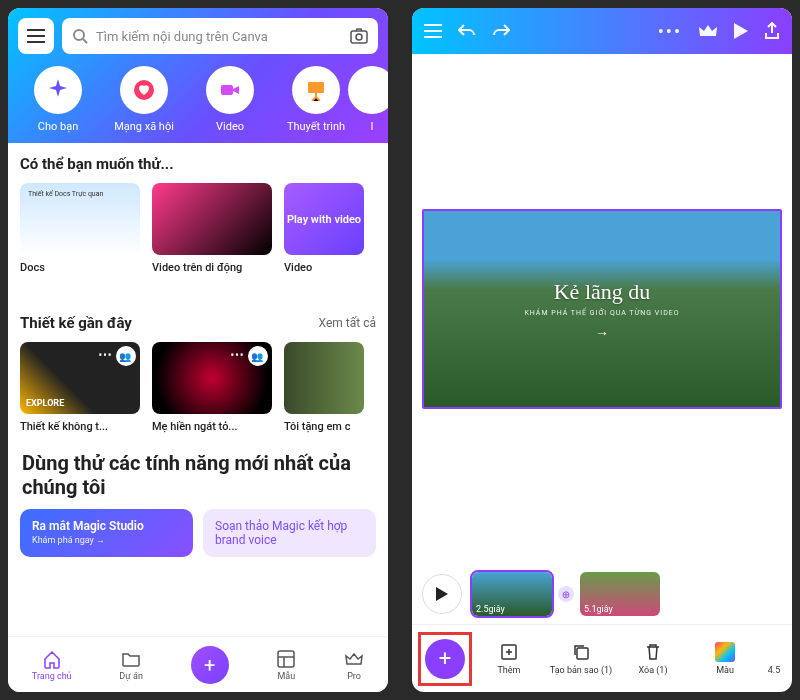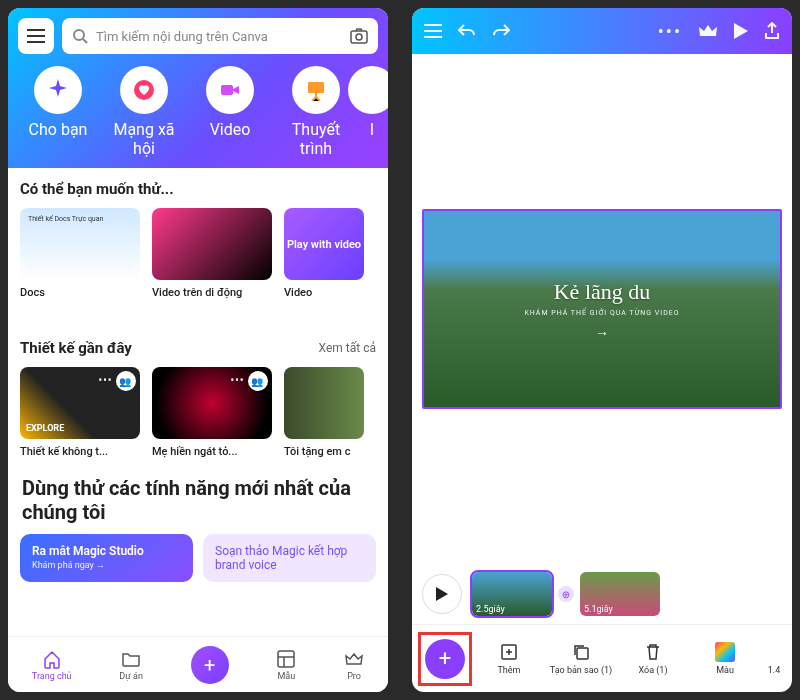--- a/index.html
+++ b/index.html
@@ -54,21 +54,21 @@
     padding-bottom: 10px;
     gap: 6px;
   }
   .cat-item { display:flex; flex-direction:column; align-items:center; gap:6px; min-width:80px; }
   .cat-icon {
     width: 48px; height: 48px;
     border-radius: 50%;
     background: #fff;
     display: flex; align-items: center; justify-content: center;
   }
-  .cat-label { font-size: 16px; color: #fff; text-align: center; }
+  .cat-label { font-size: 11px; color: #fff; text-align: center; }
 
   .scroll { flex:1; overflow:hidden; padding: 12px; }
   .sec-title { font-size: 15px; font-weight: 700; color: #222; margin-bottom: 10px; }
   .sec-title.row { display:flex; justify-content:space-between; align-items:center;margin-top:40px; }
   .see-all { font-size: 12px; color: #666; font-weight: 400; }
 
   .card-row { display:flex; gap:12px; margin-bottom: 18px; }
   .card-col { display:flex; flex-direction:column; gap:6px; width: 120px; flex-shrink:0; }
   .thumb {
     width: 120px; height: 72px;
@@ -435,16 +435,16 @@
       <span>Xóa (1)</span>
     </div>
     <div class="rb-item">
       <div class="rb-icon">
           <div class="rb-color"></div>
         </div>
       <span>Màu</span>
     </div>
     <div class="rb-item" style="flex:0 0 24px">
       <div class="rb-icon"></div>
-      <span>1.4</span>
+      <span>4.5</span>
     </div>
   </div>
 </div>
 
 </body></html>

